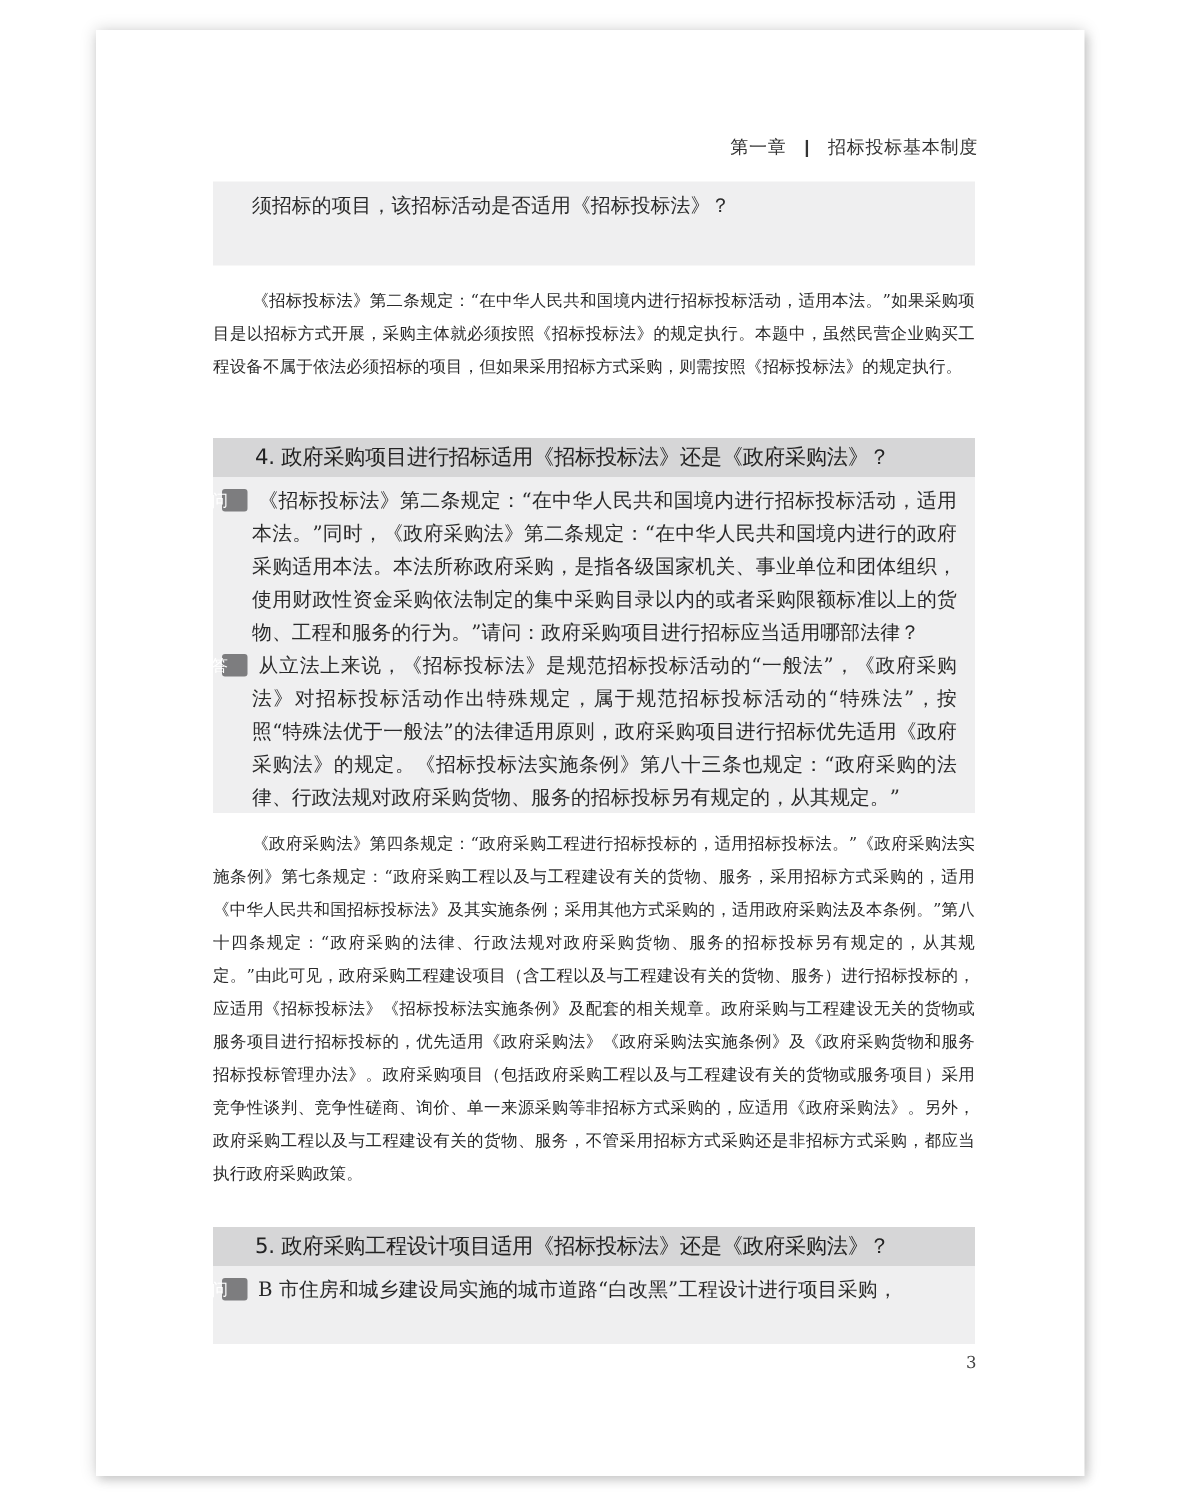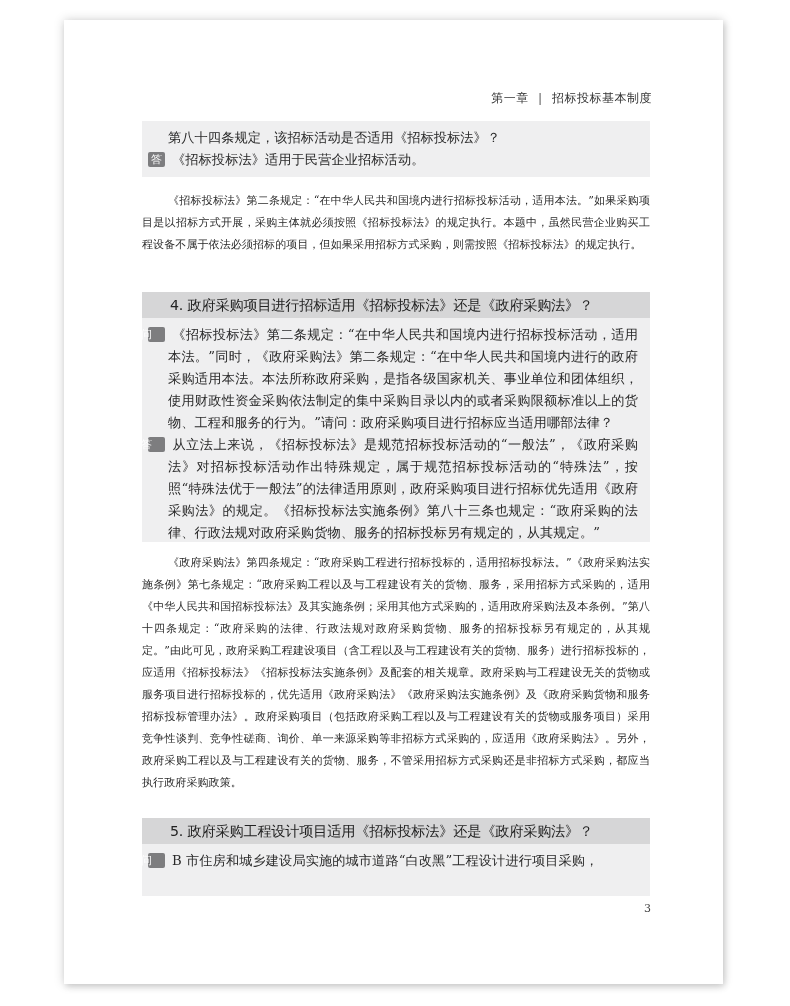--- a/index.html
+++ b/index.html
@@ -6,21 +6,21 @@
   body {
     width:790px; height:1006px; background:#ffffff; position:relative; overflow:hidden;
     font-family: "DejaVu Serif", "Liberation Serif", serif; color:#2a2a2a;
   }
   .page {
     position:absolute; left:64px; top:20px; width:659px; height:964px; background:#ffffff;
     box-shadow: 0 0 10px rgba(0,0,0,0.18), 2px 3px 6px rgba(0,0,0,0.12);
   }
   .running-head {
     position:absolute; left:440px; top:90px; width:212px; text-align:right;
-    font-family:Liberation Serif, serif; font-size:12px; color:#333; letter-spacing:0.5px;
+    font-family:Liberation Mono, monospace; font-size:12px; color:#333; letter-spacing:0.5px;
   }
   .running-head .sep { margin:0 10px; font-weight:bold; }
   .box {
     position:absolute; left:142px; width:508px; background:#efeff0;
   }
   .box-head {
     position:absolute; left:142px; width:508px; background:#d6d6d7;
     font-family:"DejaVu Sans","Liberation Sans",sans-serif; font-size:14.2px; color:#222;
     padding-left:28px; box-sizing:border-box; height:26px; line-height:26px; letter-spacing:-0.2px;
   }
@@ -45,22 +45,21 @@
 <body>
 
 <div class="page"></div>
 
 <div class="running-head">
   <span>第一章</span><span class="sep">|</span><span>招标投标基本制度</span>
 </div>
 
 <div class="box" style="top:121px; height:56px; padding-top:6px; box-sizing:border-box;">
   <div class="qa-text" style="line-height:22px;">
-    <div>第八十四条规定，该招标活动是否适用《招标投标法》？</div>
-    <div style="margin-left:-20px;"><span class="badge">答</span><span>《招标投标法》适用于民营企业招标活动。</span></div>
+    <div>须招标的项目，该招标活动是否适用《招标投标法》？</div>
   </div>
 </div>
 
 <div class="para" style="top:190px;"><span class="indent"></span><span>《招标投标法》第二条规定：“在中华人民共和国境内进行招标投标活动，适用本法。”如果采购项目是以招标方式开展，采购主体就必须按照《招标投标法》的规定执行。本题中，虽然民营企业购买工程设备不属于依法必须招标的项目，但如果采用招标方式采购，则需按照《招标投标法》的规定执行。</span></div>
 
 <div class="box-head" style="top:292px;">4. 政府采购项目进行招标适用《招标投标法》还是《政府采购法》？</div>
 <div class="box" style="top:318px; height:224px; padding-top:6px; box-sizing:border-box;">
   <div class="qa-text">
     <div style="text-indent:-20px; margin-left:0;"><span class="badge">问</span><span>《招标投标法》第二条规定：“在中华人民共和国境内进行招标投标活动，适用本法。”同时，《政府采购法》第二条规定：“在中华人民共和国境内进行的政府采购适用本法。本法所称政府采购，是指各级国家机关、事业单位和团体组织，使用财政性资金采购依法制定的集中采购目录以内的或者采购限额标准以上的货物、工程和服务的行为。”请问：政府采购项目进行招标应当适用哪部法律？</span></div>
     <div style="text-indent:-20px;"><span class="badge">答</span><span>从立法上来说，《招标投标法》是规范招标投标活动的“一般法”，《政府采购法》对招标投标活动作出特殊规定，属于规范招标投标活动的“特殊法”，按照“特殊法优于一般法”的法律适用原则，政府采购项目进行招标优先适用《政府采购法》的规定。《招标投标法实施条例》第八十三条也规定：“政府采购的法律、行政法规对政府采购货物、服务的招标投标另有规定的，从其规定。”</span></div>

